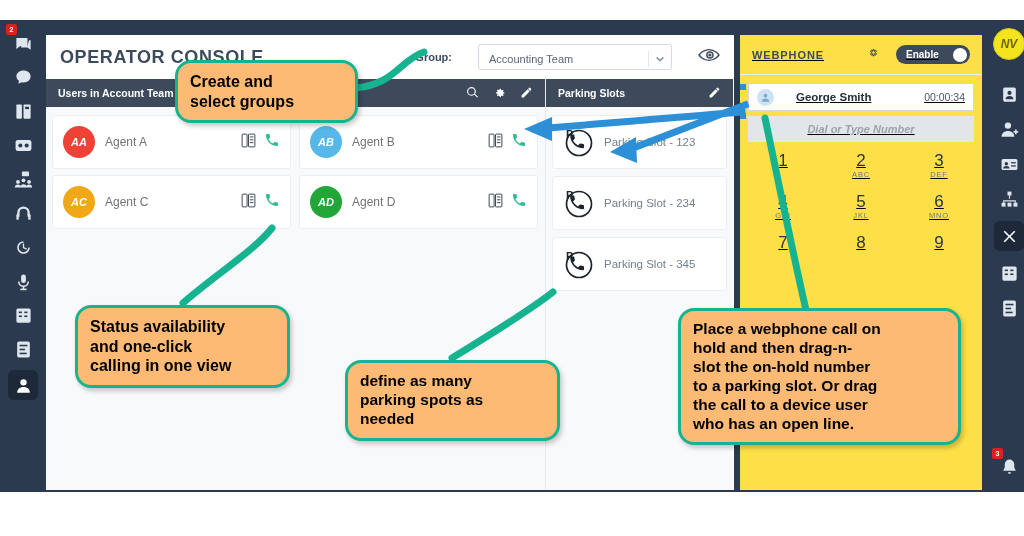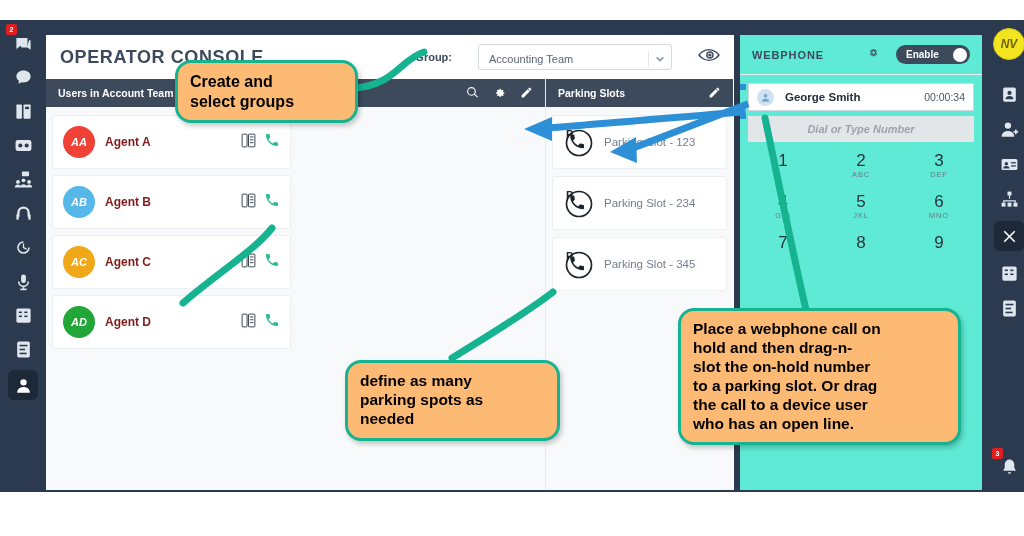--- a/index.html
+++ b/index.html
@@ -91,71 +91,71 @@
 
   .pane-bar {
     height:28px; background:#3c4a5c; color:#fff;
     display:flex; align-items:center; padding:0 12px;
     font-size:10.5px; font-weight:bold;
   }
   .pane-bar .acts { margin-left:auto; display:flex; gap:14px; align-items:center; }
   .pane-bar svg { width:13px; height:13px; fill:#ffffff; }
   .pane-body { background:#f8f9fa; height:383px; padding:8px 6px; }
 
-  .user-grid { display:flex; flex-wrap:wrap; gap:6px 8px;flex-direction:column; }
+  .user-grid { display:flex; flex-wrap:wrap; gap:6px 8px; }
   .user-card {
     width:239px; height:54px; background:#fff;
     border:1px solid #eceff2; border-radius:3px;
     display:flex; align-items:center; padding:0 10px; gap:10px;
   }
   .av {
     width:32px; height:32px; border-radius:50%;
     display:flex; align-items:center; justify-content:center;
     color:#fff; font-size:11px; font-weight:bold; font-style:italic;
     flex:none;
   }
-  .uname { font-size:12px; font-weight:bold; color:#7f1d1d; }
+  .uname { font-size:12px; font-weight:normal; color:#737373; }
   .ucard-acts { margin-left:auto; display:flex; align-items:center; gap:7px; }
   .dev-ico svg { width:17px; height:17px; fill:none; stroke:#2f3a46; stroke-width:1.3; }
   .call-ico svg { width:16px; height:16px; fill:#2fbd8f; }
 
   
   .park-list { display:flex; flex-direction:column; gap:7px; }
   .park-card {
     height:54px; background:#fff; border:1px solid #eceff2; border-radius:3px;
     display:flex; align-items:center; padding:0 8px; gap:9px;
   }
   .park-ico { width:34px; height:34px; position:relative; flex:none; }
   .park-ico svg { width:34px; height:34px; }
   .park-name { font-size:11.5px; color:#737f8c; }
 
   
   .webphone {
     position:absolute; left:740px; top:32px; width:242px; height:458px;
-    background:#5eead4; border-top:3px solid #2b3a4f;
+    background:#fde047; border-top:3px solid #2b3a4f;text-decoration:underline;
   }
   .wp-head {
     height:40px; display:flex; align-items:center; padding:0 12px;
     border-bottom:1px solid #e9edf1;
   }
   .wp-title { font-size:11px; letter-spacing:.9px; color:#3c4a5c; font-weight:bold; }
   .wp-head-r { margin-left:auto; display:flex; align-items:center; gap:15px; }
   .gear svg { width:15px; height:15px; fill:none; stroke:#3c4a5c; stroke-width:1.6; }
   .toggle {
     height:19px; width:74px; border-radius:10px; background:#3c4a5c;
     display:flex; align-items:center; justify-content:space-between;
     padding:0 3px 0 10px;
   }
   .toggle-txt { color:#fff; font-size:10px; font-weight:bold; }
   .knob { width:14px; height:14px; border-radius:50%; background:#fff; }
 
   .call-row {
     margin:8px 8px 0; height:28px; background:#fff;
     border:1px solid #cfd6dd;
-    display:flex; align-items:center; gap:11px; padding:0 8px;
+    display:flex; align-items:center; gap:22px; padding:0 8px;
   }
   .call-av { width:17px; height:17px; border-radius:50%; background:#cfe2f3; flex:none;
              display:flex; align-items:center; justify-content:center; }
   .call-av svg { width:11px; height:11px; fill:#7ba7cc; }
   .call-name { font-size:11.5px; font-weight:bold; color:#23303c; }
   .call-time { margin-left:auto; font-size:10.5px; color:#4b5663; }
 
   .dial-input {
     margin:5px 8px 0; height:26px; background:#e3e6e9;
     display:flex; align-items:center; justify-content:center;
@@ -623,20 +623,25 @@
 
     <rect x="740" y="84" width="6" height="6" fill="#2d8fd5"></rect>
     <rect x="740" y="113" width="6" height="6" fill="#2d8fd5"></rect>
   </svg>
 
   <div class="callout c1">
     <div>Create and</div>
     <div>select groups</div>
   </div>
 
+  <div class="callout c2">
+    <div>Status availability</div>
+    <div>and one-click</div>
+    <div>calling in one view</div>
+  </div>
 
   <div class="callout c3">
     <div>define as many</div>
     <div>parking spots as</div>
     <div>needed</div>
   </div>
 
   <div class="callout c4">
     <div>Place a webphone call on</div>
     <div>hold and then drag-n-</div>

